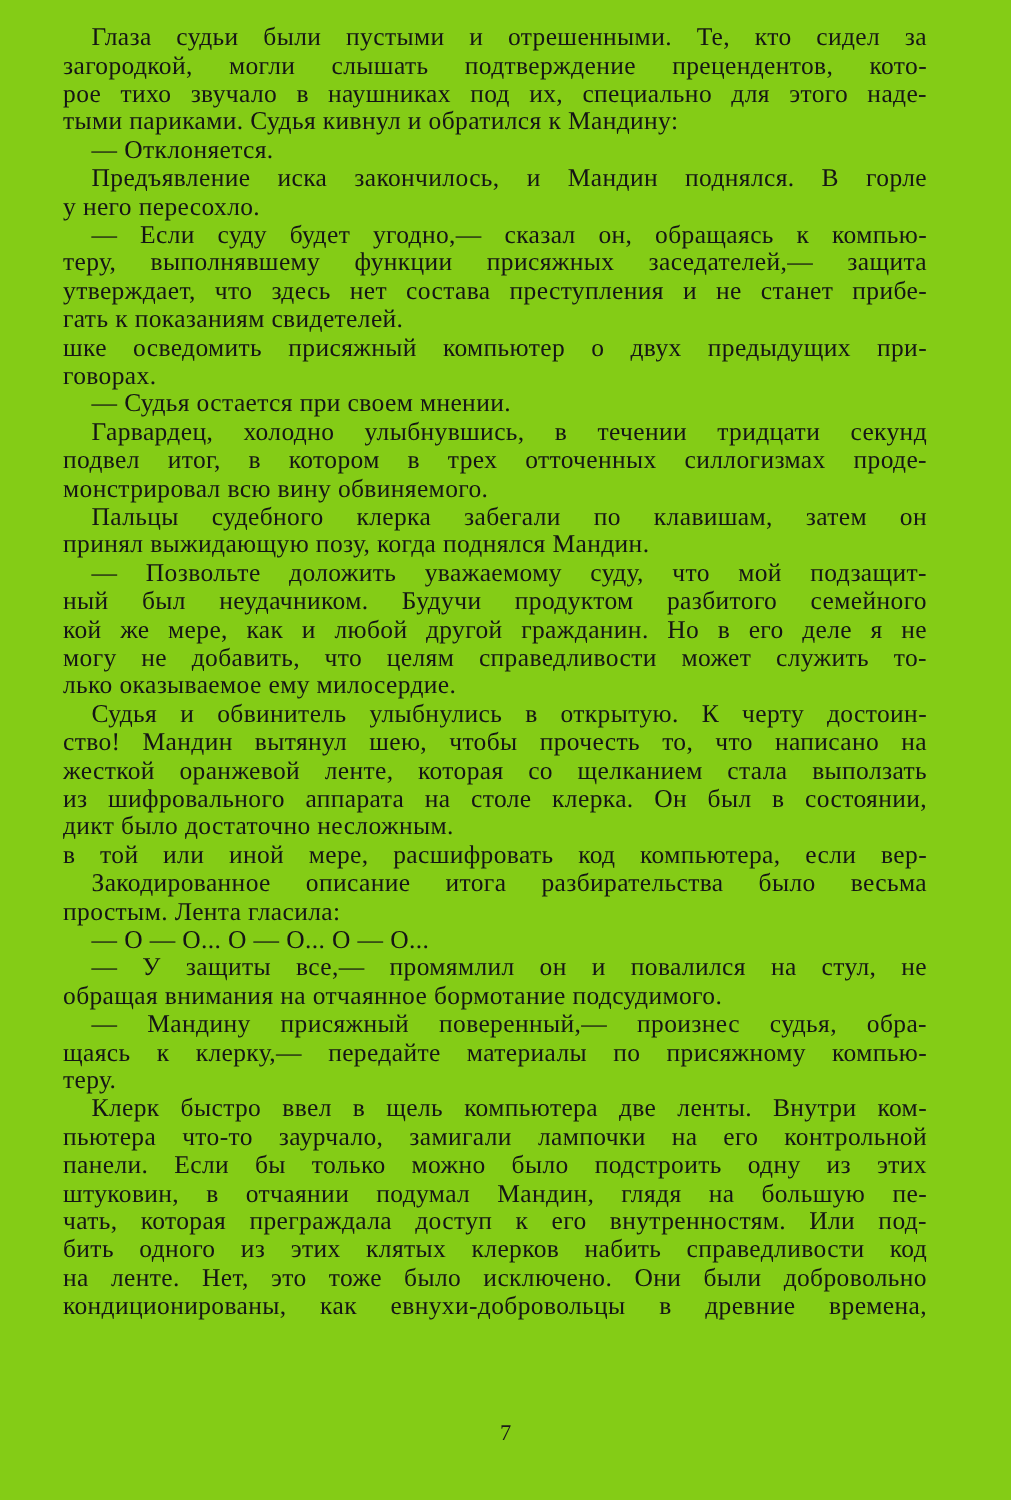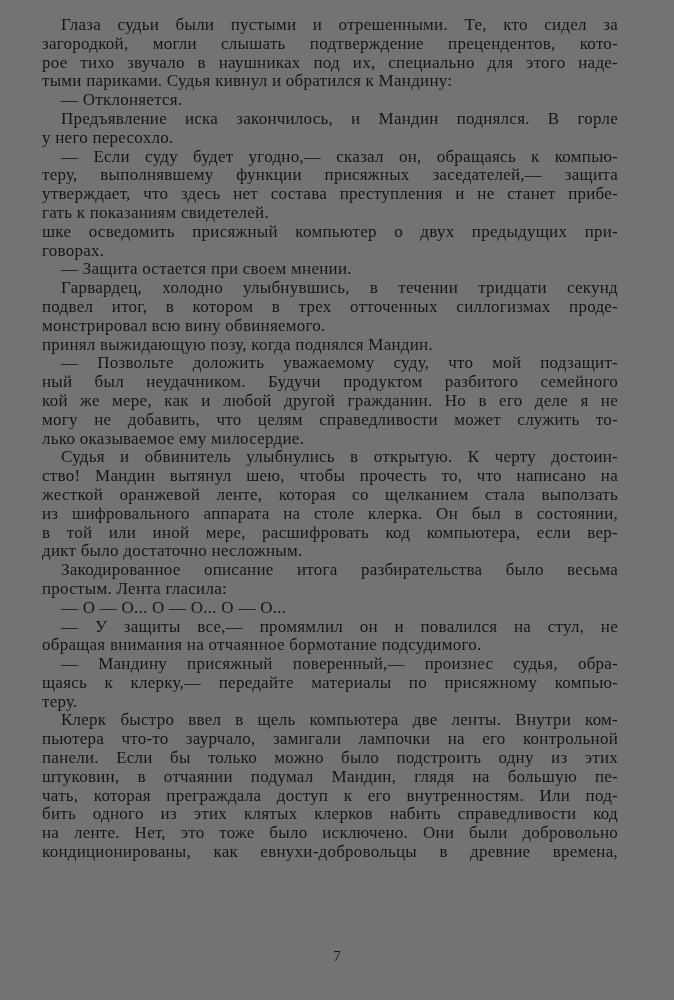--- a/index.html
+++ b/index.html
@@ -5,21 +5,21 @@
   html, body {
     margin: 0;
     padding: 0;
     background: #e9e9e6;
   }
   .page {
     position: relative;
     width: 674px;
     height: 1000px;
     margin: 0 auto;
-    background: #737373;
+    background: #84cc16;
     color: #151515;
     font-family: "Liberation Serif", "DejaVu Serif", serif;
     overflow: hidden;
   }
   .text-block {
     position: absolute;
     left: 42px;
     top: 16px;
     width: 576px;
     font-size: 17px;
@@ -74,44 +74,45 @@
         <div class="line first just">— Если суду будет угодно,— сказал он, обращаясь к компью-</div>
         <div class="line just">теру, выполнявшему функции присяжных заседателей,— защита</div>
         <div class="line just">утверждает, что здесь нет состава преступления и не станет прибе-</div>
         <div class="line">гать к показаниям свидетелей.</div>
       </div>
       <div class="paragraph">
         <div class="line just">шке осведомить присяжный компьютер о двух предыдущих при-</div>
         <div class="line">говорах.</div>
       </div>
       <div class="paragraph">
-        <div class="line first">— Защита остается при своем мнении.</div>
+        <div class="line first">— Судья остается при своем мнении.</div>
       </div>
       <div class="paragraph">
         <div class="line first just">Гарвардец, холодно улыбнувшись, в течении тридцати секунд</div>
         <div class="line just">подвел итог, в котором в трех отточенных силлогизмах проде-</div>
         <div class="line">монстрировал всю вину обвиняемого.</div>
       </div>
       <div class="paragraph">
+        <div class="line first just">Пальцы судебного клерка забегали по клавишам, затем он</div>
         <div class="line">принял выжидающую позу, когда поднялся Мандин.</div>
       </div>
       <div class="paragraph">
         <div class="line first just">— Позвольте доложить уважаемому суду, что мой подзащит-</div>
         <div class="line just">ный был неудачником. Будучи продуктом разбитого семейного</div>
         <div class="line just">кой же мере, как и любой другой гражданин. Но в его деле я не</div>
         <div class="line just">могу не добавить, что целям справедливости может служить то-</div>
         <div class="line">лько оказываемое ему милосердие.</div>
       </div>
       <div class="paragraph">
         <div class="line first just">Судья и обвинитель улыбнулись в открытую. К черту достоин-</div>
         <div class="line just">ство! Мандин вытянул шею, чтобы прочесть то, что написано на</div>
         <div class="line just">жесткой оранжевой ленте, которая со щелканием стала выползать</div>
         <div class="line just">из шифровального аппарата на столе клерка. Он был в состоянии,</div>
+        <div class="line">дикт было достаточно несложным.</div>
         <div class="line just">в той или иной мере, расшифровать код компьютера, если вер-</div>
-        <div class="line">дикт было достаточно несложным.</div>
       </div>
       <div class="paragraph">
         <div class="line first just">Закодированное описание итога разбирательства было весьма</div>
         <div class="line">простым. Лента гласила:</div>
       </div>
       <div class="paragraph">
         <div class="line first">— О — О... О — О... О — О...</div>
       </div>
       <div class="paragraph">
         <div class="line first just">— У защиты все,— промямлил он и повалился на стул, не</div>

